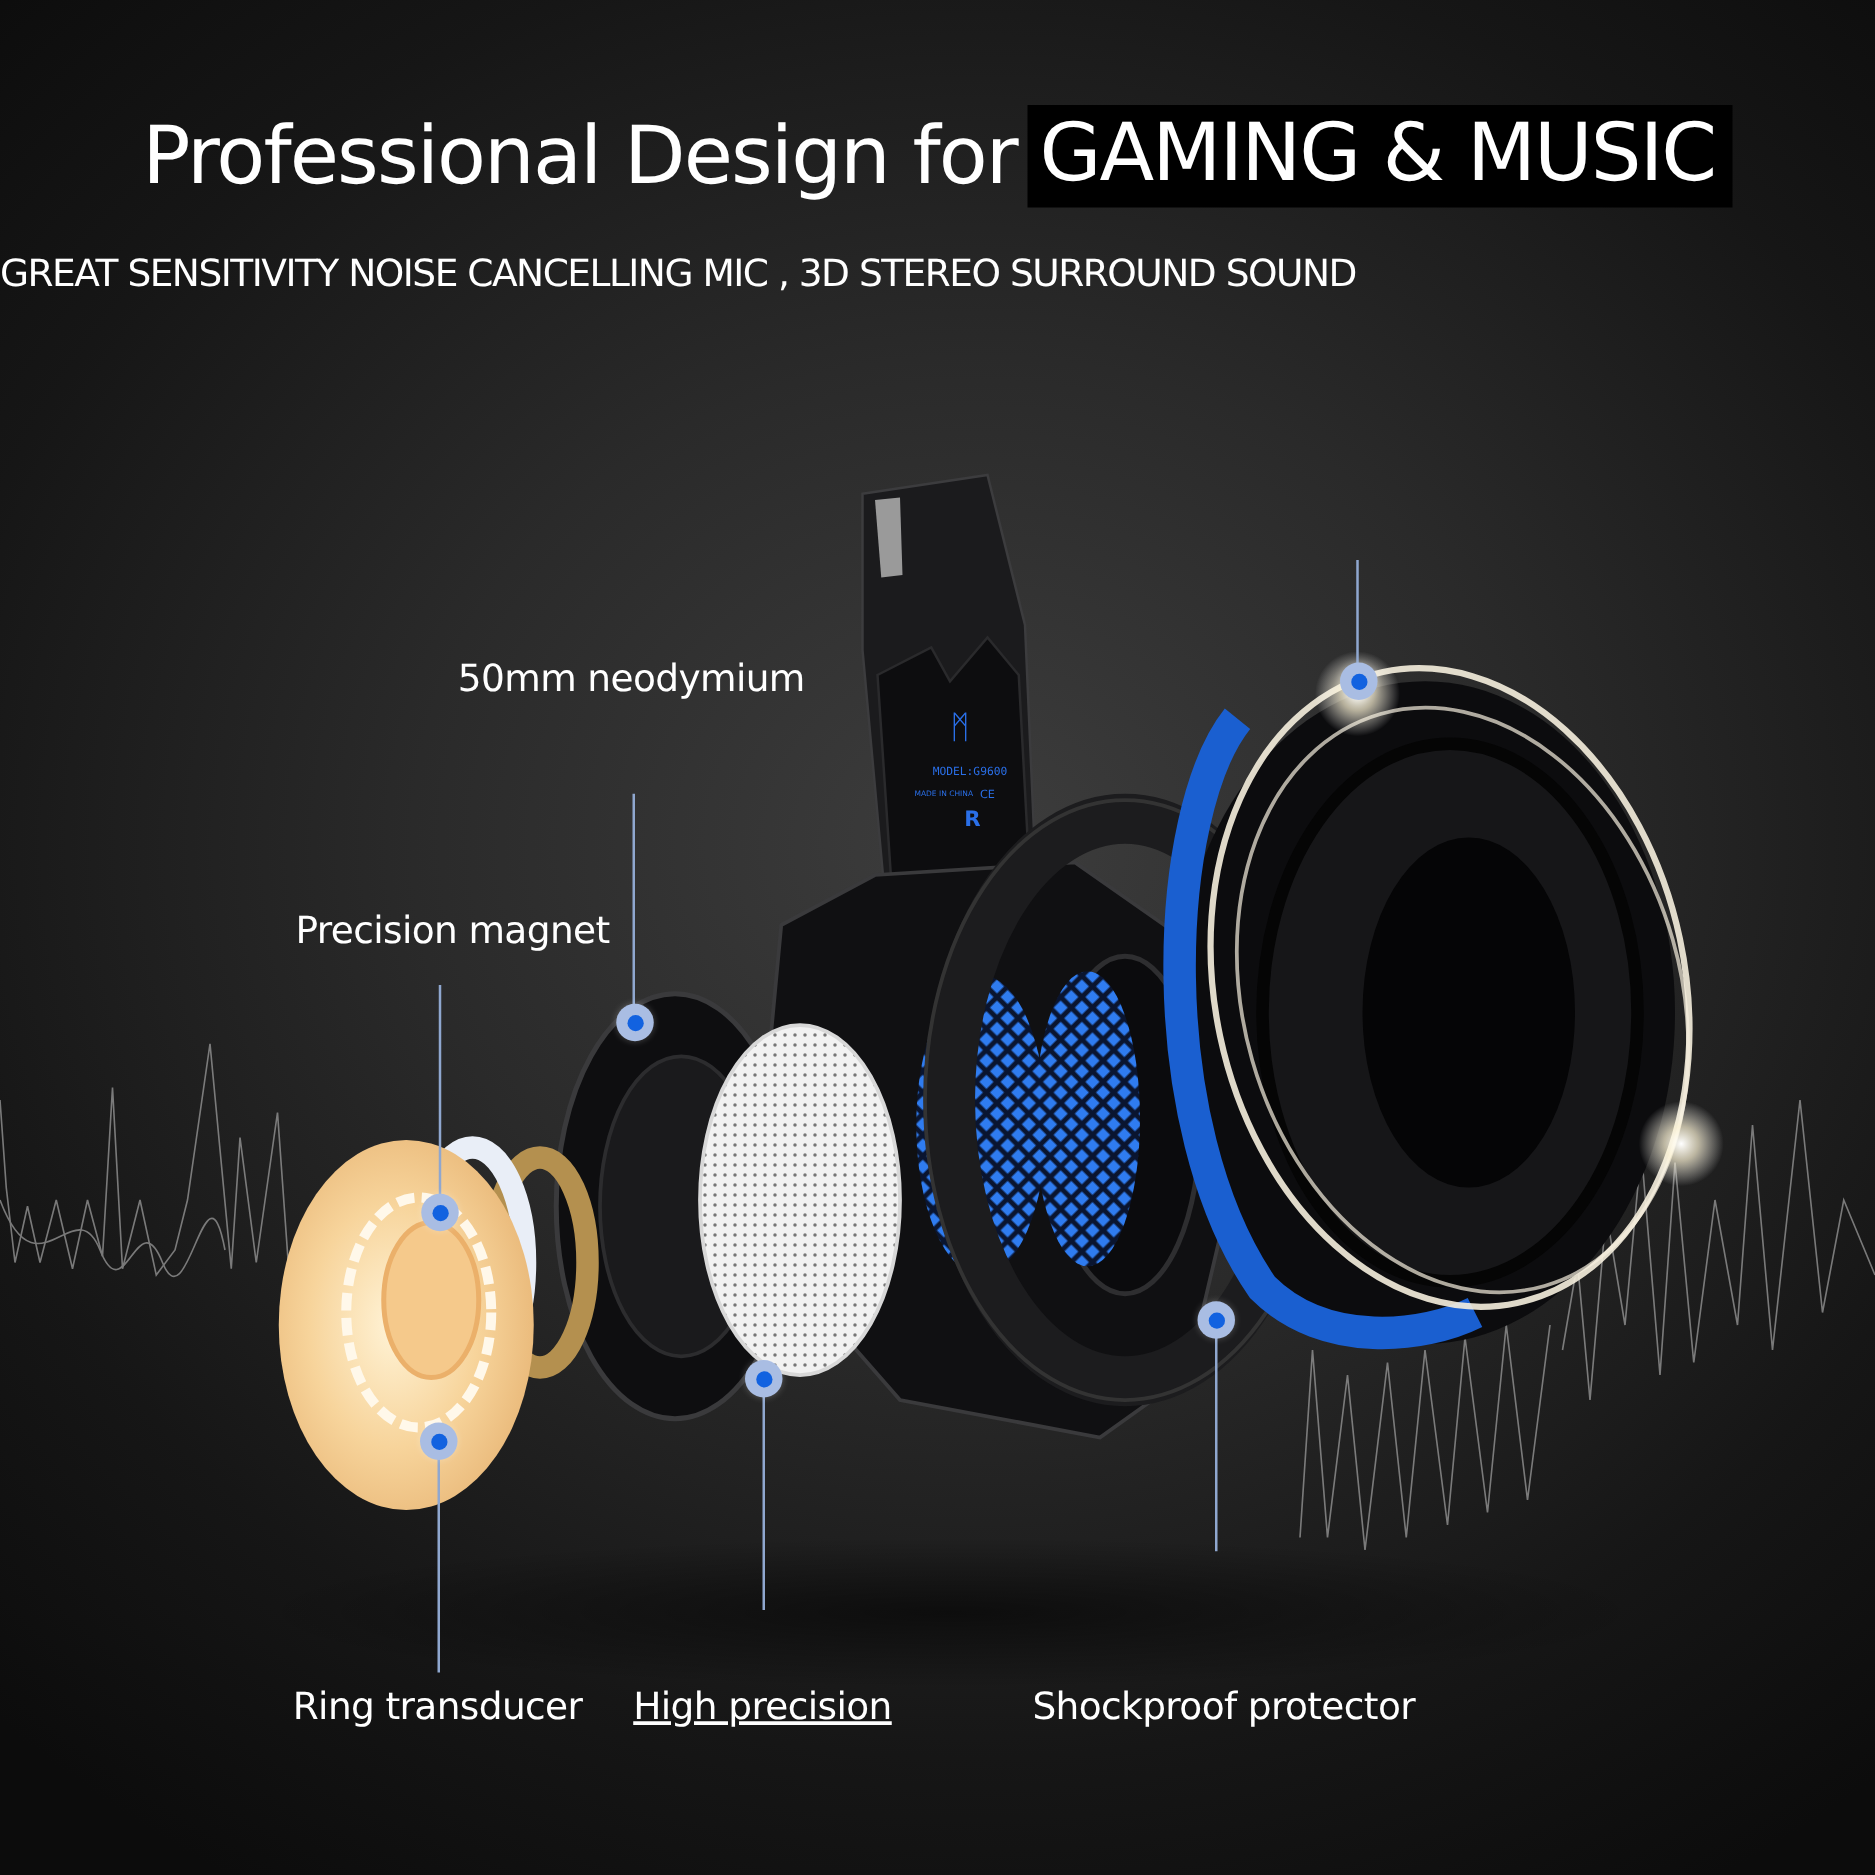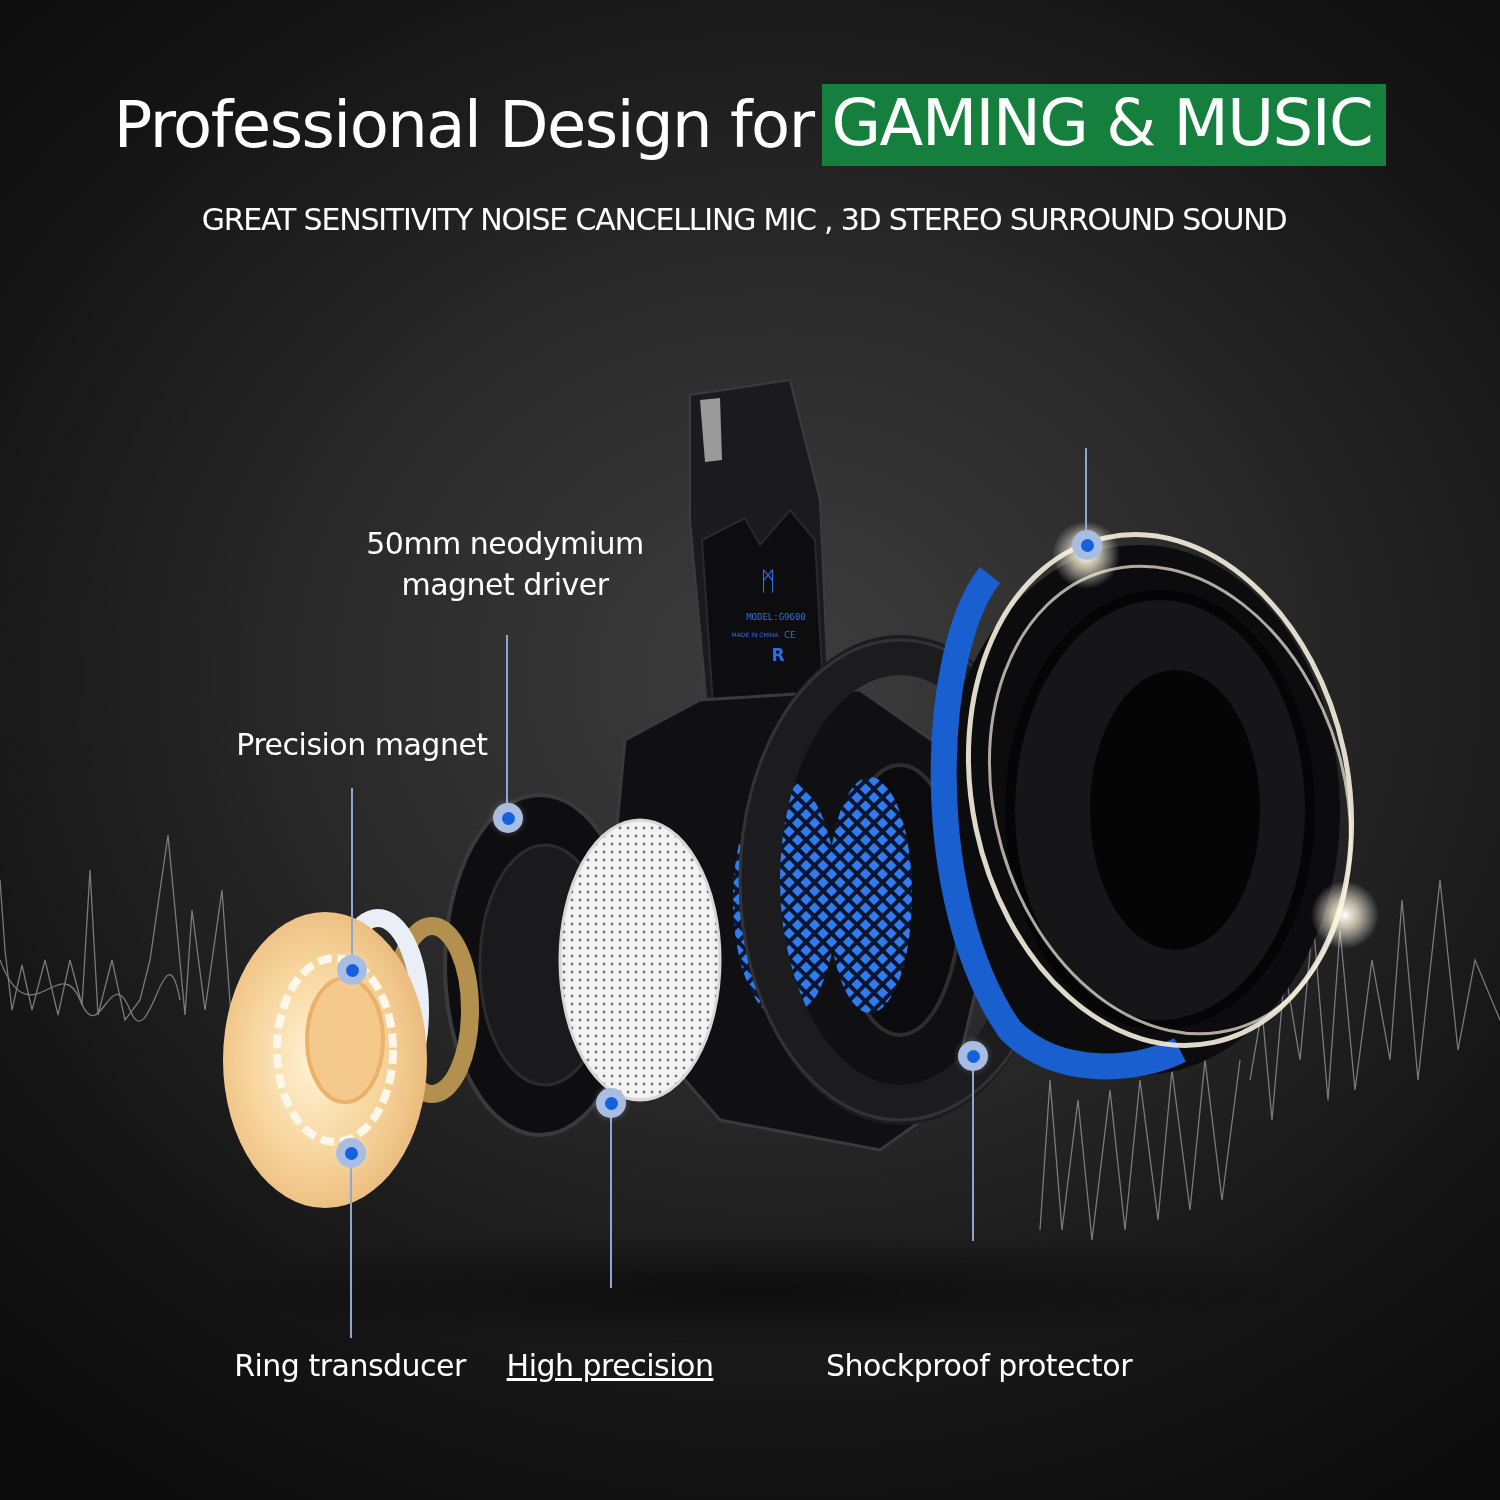--- a/index.html
+++ b/index.html
@@ -2,22 +2,22 @@
 <html><head>
 <meta charset="utf-8">
 <style>
   html,body{margin:0;padding:0;}
   body{width:1500px;height:1500px;overflow:hidden;position:relative;
     background:radial-gradient(ellipse 75% 65% at 52% 45%, #3d3d3d 0%, #2a2a2a 40%, #161616 75%, #0c0c0c 100%);
     font-family:"DejaVu Sans","Liberation Sans",sans-serif;color:#fff;}
   .abs{position:absolute;text-align:right;}
   .title{left:0;top:84px;width:1500px;height:82px;display:flex;justify-content:center;align-items:center;
     font-size:64px;letter-spacing:-1.5px;white-space:nowrap;}
-  .title .hl{background:#15803d;padding:2px 14px 6px 10px;margin-left:8px;}
-  .subtitle{left:0;top:202px;width:1488px;text-align:center;font-size:30px;letter-spacing:-1.2px;white-space:nowrap;}
+  .title .hl{background:#000000;padding:2px 14px 6px 10px;margin-left:8px;}
+  .subtitle{left:0;top:202px;width:1488px;text-align:left;font-size:30px;letter-spacing:-1.2px;white-space:nowrap;}
   .label{font-size:30px;line-height:41px;text-align:center;white-space:nowrap;letter-spacing:-0.5px;}
   .line{width:2px;background:#8fa7cf;}
   .marker{width:30px;height:30px;border-radius:50%;background:#a9bde3;transform:translate(-50%,-50%);
     display:flex;align-items:center;justify-content:center;box-shadow:0 0 6px rgba(255,255,255,.25);}
   .marker .dot{width:13px;height:13px;border-radius:50%;background:#1262e0;}
   svg{position:absolute;left:0;top:0;}
 </style>
 </head>
 <body>
 
@@ -136,21 +136,20 @@
     <div class="dot"></div>
   </div>
 <div class="abs marker" style="left:973px;top:1056px;">
     <div class="dot"></div>
   </div>
 
 <div class="abs label" style="left:886px;top:349px;width:400px;">
 </div>
 <div class="abs label" style="left:305px;top:523px;width:400px;">
   <div>50mm neodymium</div>
-  <div>magnet driver</div>
 </div>
 <div class="abs label" style="left:162px;top:724px;width:400px;">
   <div>Precision magnet</div>
 </div>
 <div class="abs label" style="left:200px;top:1345px;width:300px;">
   <div>Ring transducer</div>
 </div>
 <div class="abs label" style="left:460px;top:1345px;width:300px;text-decoration:underline;">
   <div>High precision</div>
 </div>

